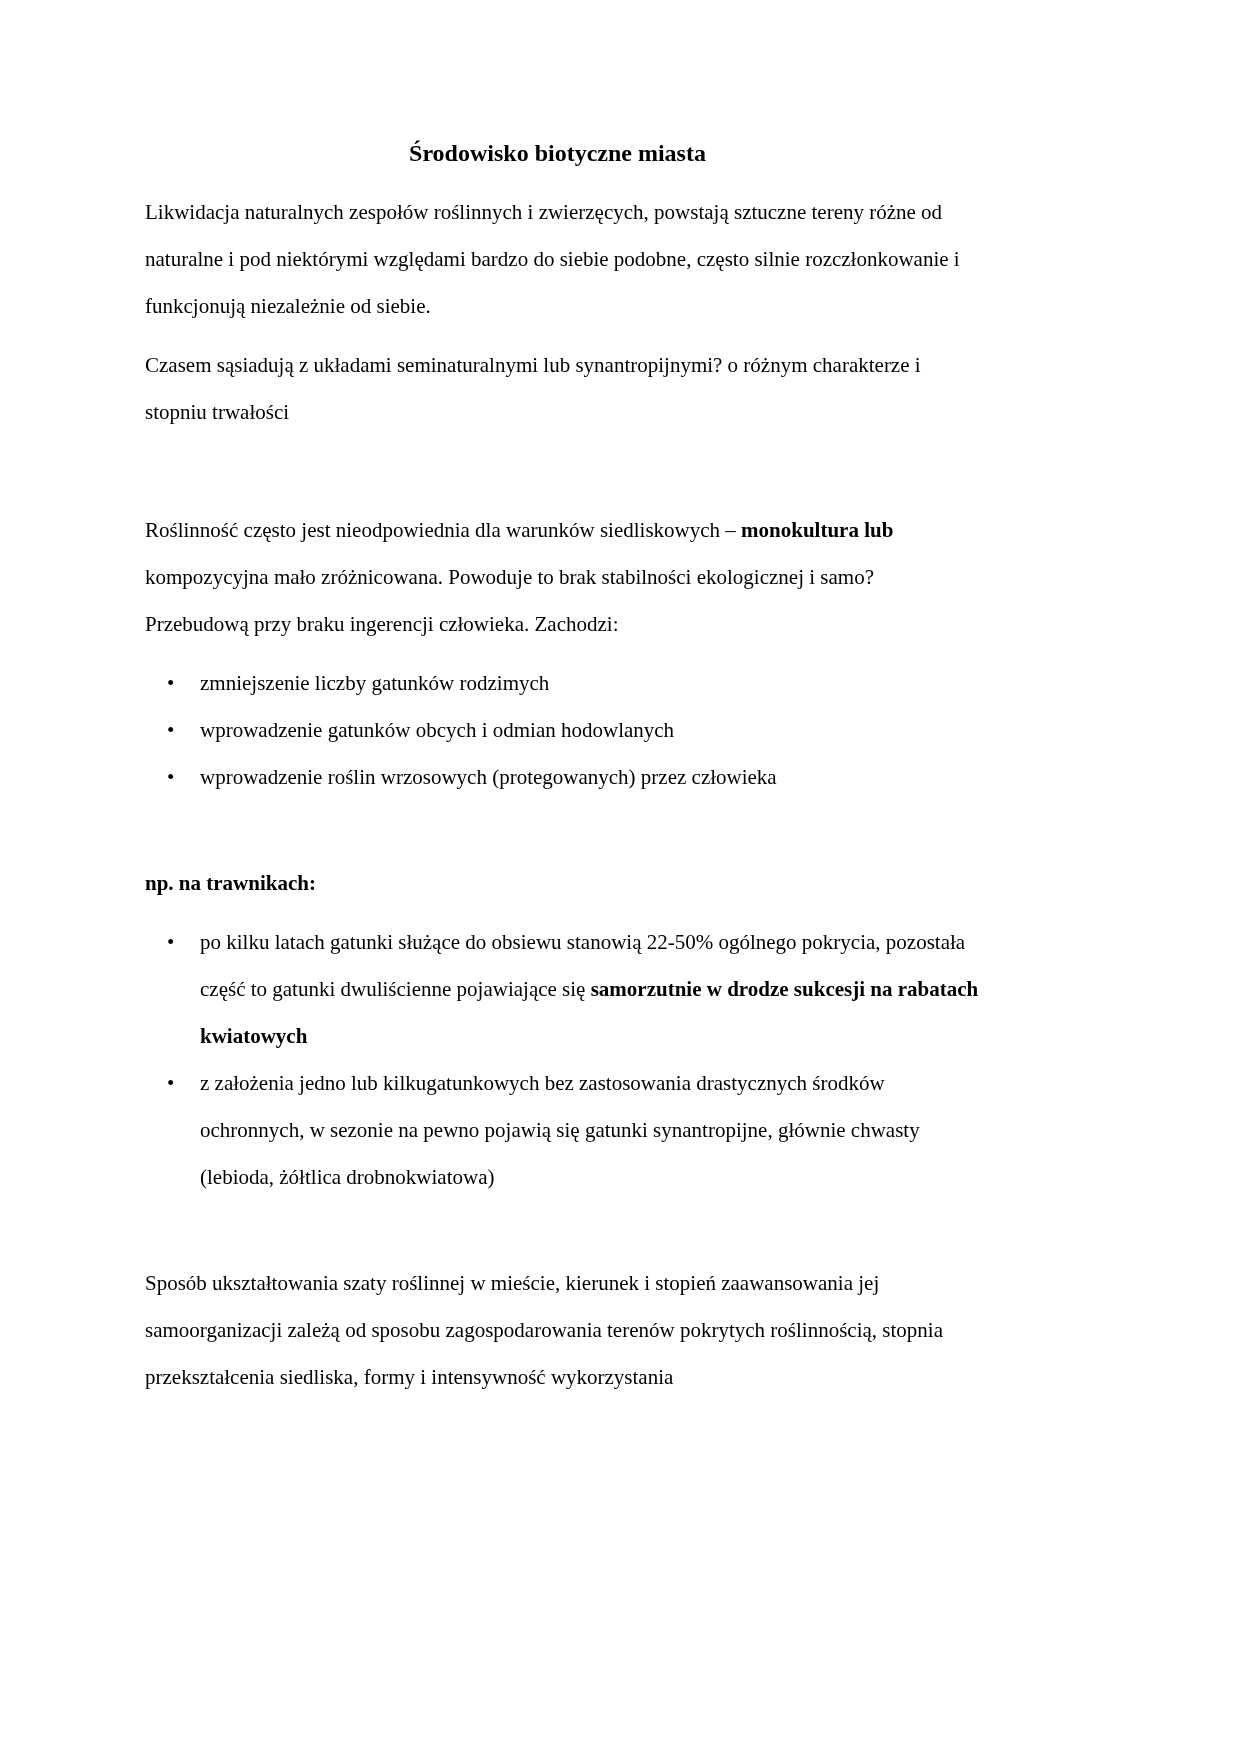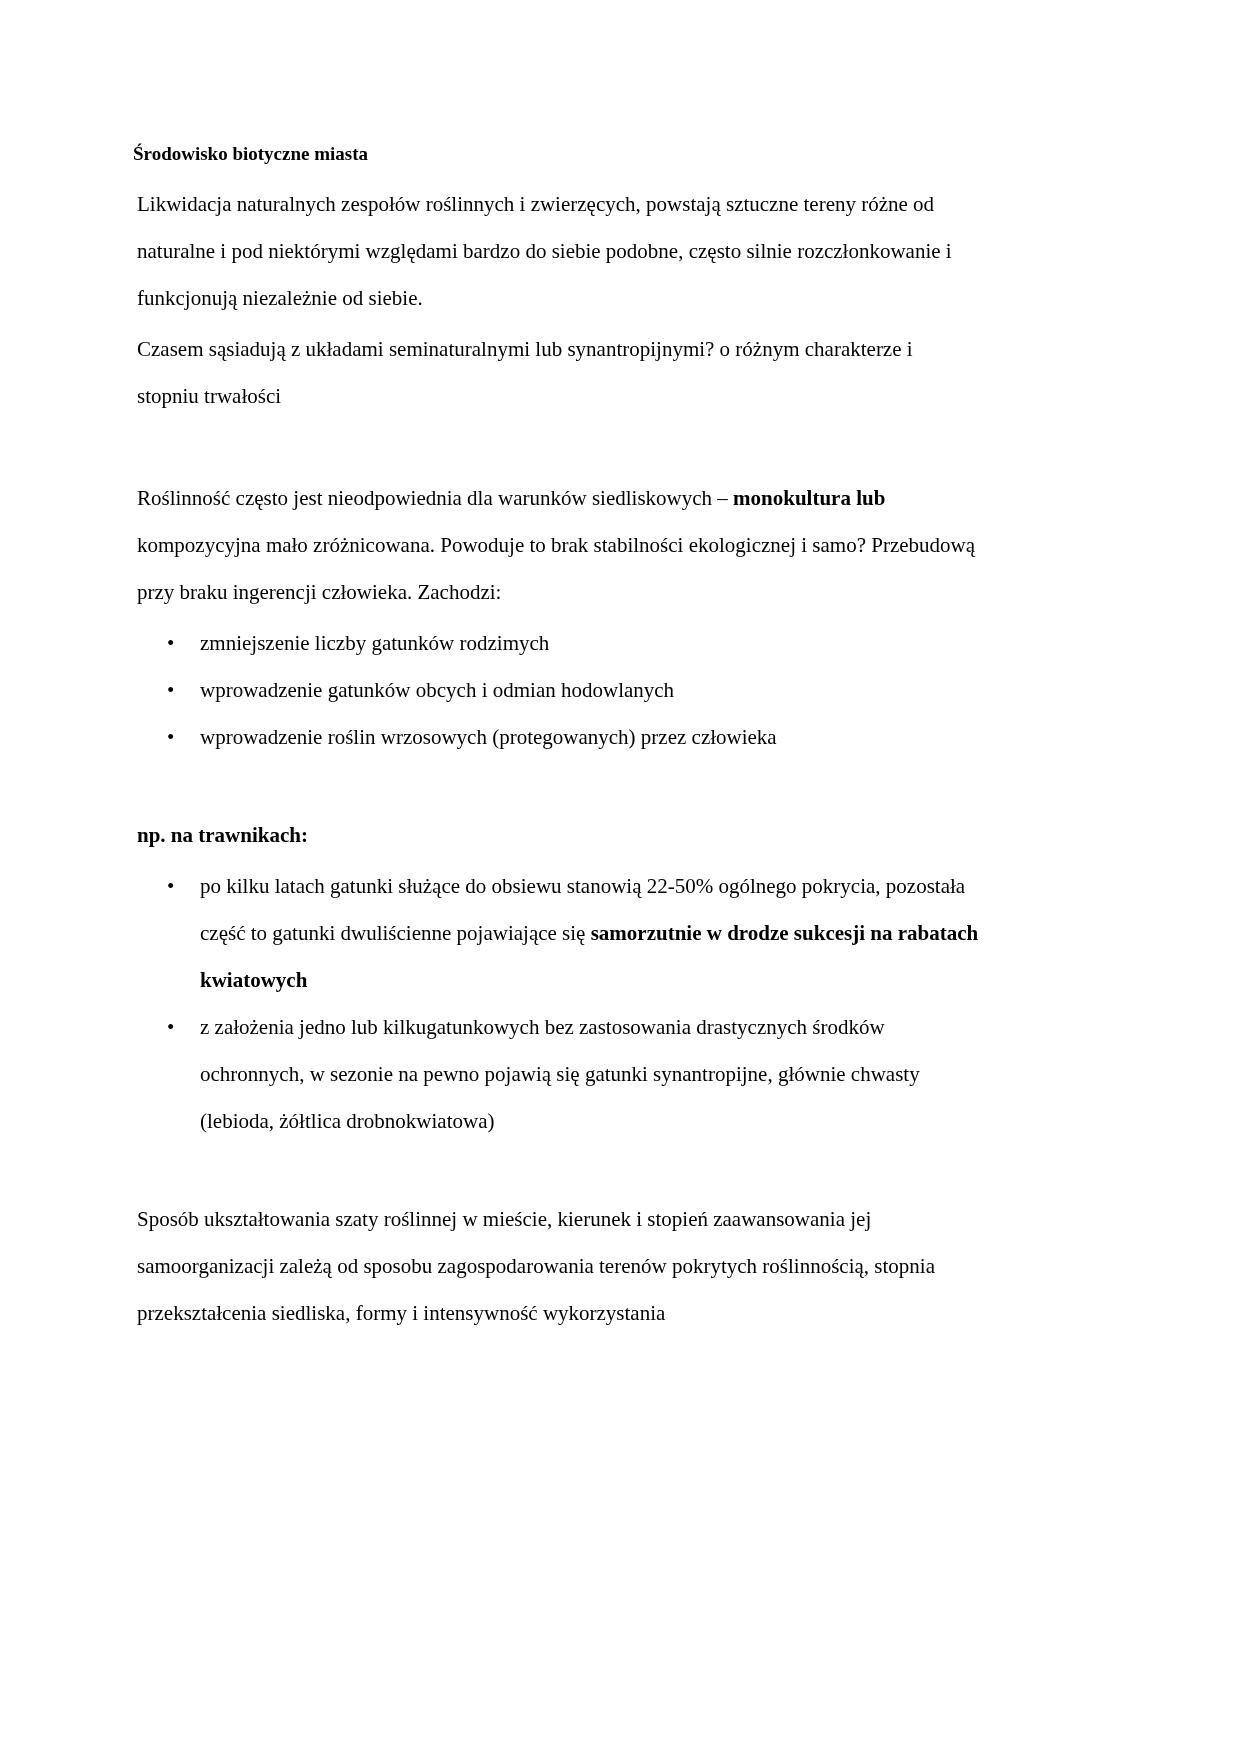--- a/index.html
+++ b/index.html
@@ -11,27 +11,27 @@
     color:#000000;
     font-family:"Liberation Serif", serif;
     font-size:21px;
     line-height:47px;
     overflow:hidden;
   }
   .content{
     padding:130px 258px 0 133px;
   }
   .title{
-    font-size:19px;
+    font-size:24px;
     font-weight:bold;
-    text-align:left;
+    text-align:center;
     margin:0;
     line-height:47px;
   }
-  p{margin:4px;}
+  p{margin:12px;}
   .bold{font-weight:bold;}
   .spacer{height:47px;}
   ul.bullets{
     list-style:none;
     margin:0;
     padding:0;
   }
   ul.bullets li{
     position:relative;
     padding-left:67px;

